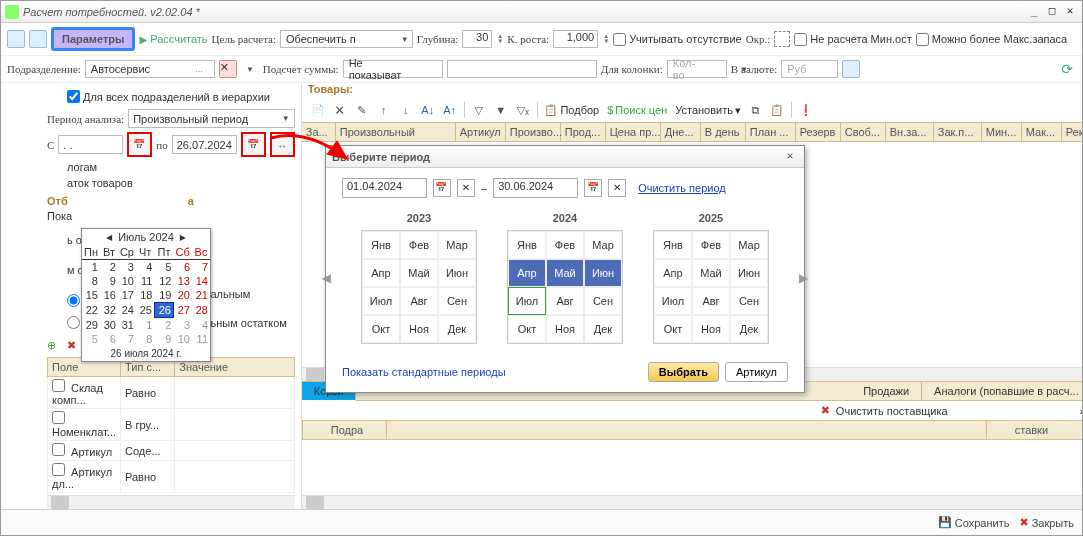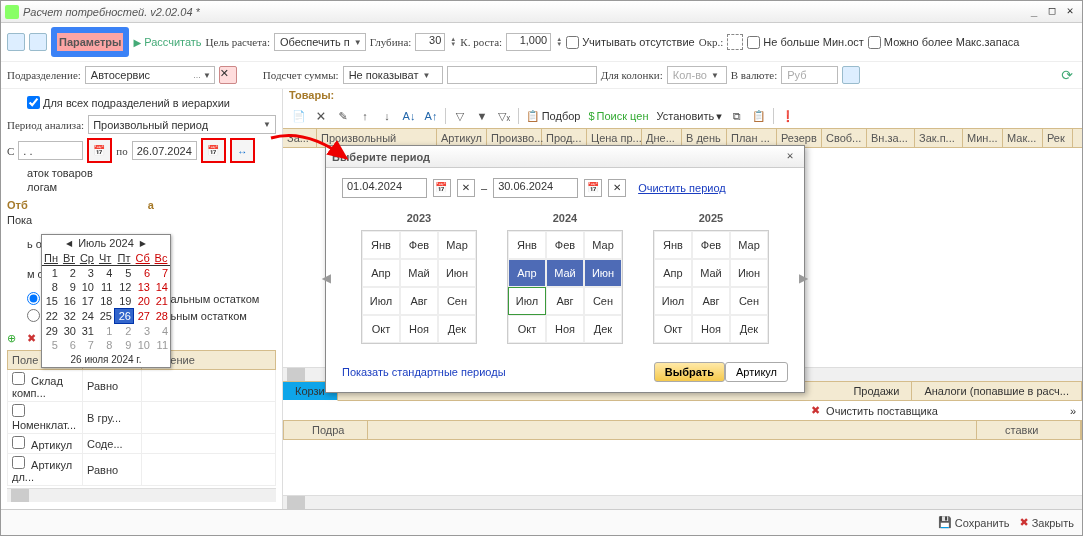--- a/index.html
+++ b/index.html
@@ -7,36 +7,36 @@
 
 .window { width: 100%; height: 100%; border: 1px solid #999; background: #fff; display: flex; flex-direction: column; }
 
 .titlebar { height: 22px; background: linear-gradient(#fff,#eee); display: flex; align-items: center; padding: 0 4px; border-bottom: 1px solid #ccc; }
 .titlebar .icon { width: 14px; height: 14px; background: #8f6; border-radius: 2px; margin-right: 4px; }
 .titlebar .title { flex: 1; font-style: italic; color: #555; }
 .titlebar .wbtn { width: 16px; height: 16px; text-align: center; line-height: 14px; margin-left: 2px; cursor: pointer; font-family: monospace; }
 
 .toolbar { display: flex; align-items: center; gap: 4px; padding: 4px 6px; border-bottom: 1px solid #eee; flex-wrap: nowrap; }
 .toolbar .ico { width: 18px; height: 18px; background: #def; border: 1px solid #9bc; border-radius: 2px; }
-.tab-btn { border: 6px solid #3b82f6; background: #fca5a5; padding: 3px 2px; border-radius: 3px; font-weight: bold; color: #555; }
+.tab-btn { border: 3px solid #3b82f6; background: #c4b5fd; padding: 3px 8px; border-radius: 3px; font-weight: bold; color: #555; }
 .link-btn { color: #4a7; display: flex; align-items: center; gap: 3px; }
 .link-btn::before { content: "▶"; color: #4a7; font-size: 10px; }
 .lbl { color: #444; white-space: nowrap; font-family: Liberation Serif, serif; }
-.dd { border: 1px solid #bbb; background: #fff; padding: 1px 3px; display: inline-flex; align-items: center; height: 18px; }
+.dd { border: 1px solid #bbb; background: #fff; padding: 1px 3px; display: inline-flex; align-items: center; height: 18px; gap: 41px; }
 .dd .ddv { padding: 0 2px; }
 .dd .ddar { font-size: 8px; color: #555; margin-left: 2px; cursor: pointer; }
 .num { border: 1px solid #bbb; width: 30px; height: 18px; text-align: right; padding: 0 3px; }
 .numw { border: 1px solid #bbb; width: 45px; height: 18px; text-align: right; padding: 0 3px; }
 .chk { display: flex; align-items: center; gap: 3px; }
 .chk input { margin: 0; }
 .spin { display: inline-flex; flex-direction: column; font-size: 6px; line-height: 5px; margin-left: 1px; color: #666; }
 .dotted-box { width: 16px; height: 16px; border: 1px dashed #888; }
 .refresh-ico { width: 18px; height: 18px; color: #4a7; font-size: 14px; text-align: center; line-height: 18px; }
 
-.main { display: flex; flex: 1; overflow: hidden; }
+.main { display: flex; flex: 1; overflow: hidden; padding-left: 40px; }
 
 .left-panel { width: 282px; border-right: 1px solid #ddd; padding: 4px 6px; position: relative; }
 .left-panel .row { display: flex; align-items: center; gap: 4px; margin-bottom: 4px; }
 .left-panel .field { border: 1px solid #bbb; height: 19px; padding: 1px 4px; flex: 1; background: #fff; display: flex; align-items: center; }
 .left-panel .field .ddar { font-size: 8px; color: #555; }
 .left-panel .icobtn { width: 19px; height: 19px; border: 1px solid #bbb; background: #f5f5f5; display: flex; align-items: center; justify-content: center; font-size: 10px; cursor: pointer; }
 .left-panel .icobtn.hl { border: 2px solid #e00; width: 25px; height: 25px; }
 .left-panel .boldlbl { color: #a67a2a; font-weight: bold; margin: 6px 0 3px; }
 .left-panel .indent { padding-left: 20px; }
 .left-panel .radio-row { display: flex; align-items: center; gap: 5px; padding: 2px 0; padding-left: 20px; }
@@ -46,21 +46,21 @@
 .left-grid .gtoolbar .gi { width: 16px; height: 16px; }
 .left-grid table { width: 100%; border-collapse: collapse; }
 .left-grid th { background: #f3ead2; border: 1px solid #d4bc8b; padding: 3px 4px; text-align: left; font-weight: normal; color: #555; }
 .left-grid td { border: 1px solid #eee; padding: 2px 4px; }
 .left-grid td:first-child input { margin-right: 3px; }
 
 .calendar-popup { position: absolute; left: 40px; top: 145px; width: 130px; background: #fff; border: 1px solid #888; box-shadow: 1px 1px 3px rgba(0,0,0,0.3); z-index: 5; }
 .calendar-popup .cal-hdr { background: #fff; display: flex; align-items: center; justify-content: center; padding: 2px; gap: 2px; }
 .calendar-popup .cal-hdr .ar { font-size: 8px; color: #333; cursor: pointer; }
 .calendar-popup table { width: 100%; border-collapse: collapse; font-size: 10px; }
-.calendar-popup th { font-weight: normal; padding: 1px; color: #333; border-bottom: 1px solid #333; text-decoration: underline; }
+.calendar-popup th { font-weight: normal; padding: 1px; color: #333; border-bottom: 1px solid #333; }
 .calendar-popup td { text-align: right; padding: 1px 2px; cursor: pointer; }
 .calendar-popup td.we { color: #c00; }
 .calendar-popup td.gray { color: #999; }
 .calendar-popup td.sel { background: #36c; color: #fff; border: 1px solid #03a; }
 .calendar-popup .cal-ftr { text-align: center; padding: 2px; font-size: 10px; }
 
 .right-panel { flex: 1; display: flex; flex-direction: column; }
 .right-panel .rtool-row { display: flex; align-items: flex-start; gap: 4px; padding: 3px 6px; }
 .right-panel .goods-lbl { font-weight: bold; color: #a67a2a; }
 
@@ -96,21 +96,21 @@
 .period-dlg .clr-link { color: #1a3dc1; text-decoration: underline; cursor: pointer; margin-left: 6px; }
 .period-dlg .years { display: flex; gap: 30px; justify-content: center; align-items: flex-start; }
 .period-dlg .year-block { text-align: center; }
 .period-dlg .year-ttl { font-weight: bold; margin-bottom: 6px; color: #555; display: flex; align-items: center; justify-content: center; gap: 6px; }
 .period-dlg .mgrid { display: grid; grid-template-columns: repeat(3, 38px); grid-template-rows: repeat(4, 28px); border: 1px solid #ccc; }
 .period-dlg .mcell { border: 1px solid #eee; display: flex; align-items: center; justify-content: center; cursor: pointer; font-size: 11px; }
 .period-dlg .mcell.sel { background: #4e6bb6; color: #fff; }
 .period-dlg .mcell.cur { border: 1.5px solid #3b9a3b; }
 .period-dlg .ftr { display: flex; align-items: center; padding: 8px 16px 10px; }
 .period-dlg .ftr .std-link { color: #1a3dc1; cursor: pointer; }
-.period-dlg .ftr .btns { margin-left: auto; display: flex; gap: 0; }
+.period-dlg .ftr .btns { margin-left: auto; display: flex; gap: 6px; }
 .period-dlg .ftr button { padding: 3px 10px; border: 1px solid #aaa; border-radius: 3px; cursor: pointer; font-size: 11px; }
 .period-dlg .ftr .bsel { background: linear-gradient(#ffe9a8,#f5c94c); font-weight: bold; }
 .period-dlg .ftr .bcnc { background: #fff; }
 
 .arrow-annot { position: absolute; left: 266px; top: 133px; z-index: 20; pointer-events: none; }
 .arrow-annot svg { overflow: visible; }
 
 .scroll-hint { height: 14px; background: #f0f0f0; border-top: 1px solid #ddd; display: flex; }
 .scroll-hint .thumb { width: 18px; height: 100%; background: #ccc; margin-left: 4px; }
 </style>
@@ -146,21 +146,21 @@
     <span class="numw">1,000</span>
     <span class="spin">▲<br>▼</span>
     <label class="chk">
         <input type="checkbox" style="">
         <span>Учитывать отсутствие</span>
       </label>
     <span class="lbl">Окр.:</span>
     <span class="dotted-box"></span>
     <label class="chk">
         <input type="checkbox" style="">
-        <span>Не больше Мин.ост</span>
+        <span>Не расчета Мин.ост</span>
       </label>
     <label class="chk">
         <input type="checkbox" style="">
         <span>Можно более Макс.запаса</span>
       </label>
   </div>
 
   <div class="toolbar">
     <span class="lbl">Подразделение:</span>
     <span class="dd" style="width:130px">
@@ -213,22 +213,22 @@
           </span>
         <span class="icobtn hl">📅</span>
         <span class="lbl">по</span>
         <span class="field" style="width:65px;flex:none">
             <span>26.07.2024</span>
           </span>
         <span class="icobtn hl">📅</span>
         <span class="icobtn hl" style="color:#06c;font-weight:bold">↔</span>
       </div>
 
+      <div class="indent" style="margin-top:2px"><span>логам</span></div>
       <div class="indent" style="margin-top:4px"><span>аток товаров</span></div>
-      <div class="indent" style="margin-top:2px"><span>логам</span></div>
 
       <div class="boldlbl"><span>Отб</span><span style="margin-left:120px">а</span></div>
       <div><span>Пока</span></div>
       <div class="indent" style="margin-top:12px"><span>ь отбор</span></div>
       <div class="indent" style="margin-top:18px"><span>м остатком</span></div>
 
       <div class="radio-row" style="margin-top:10px">
           <input type="radio" name="sold" checked="" style="">
           <span>Проданные или с минимальным остатком</span>
         </div>

